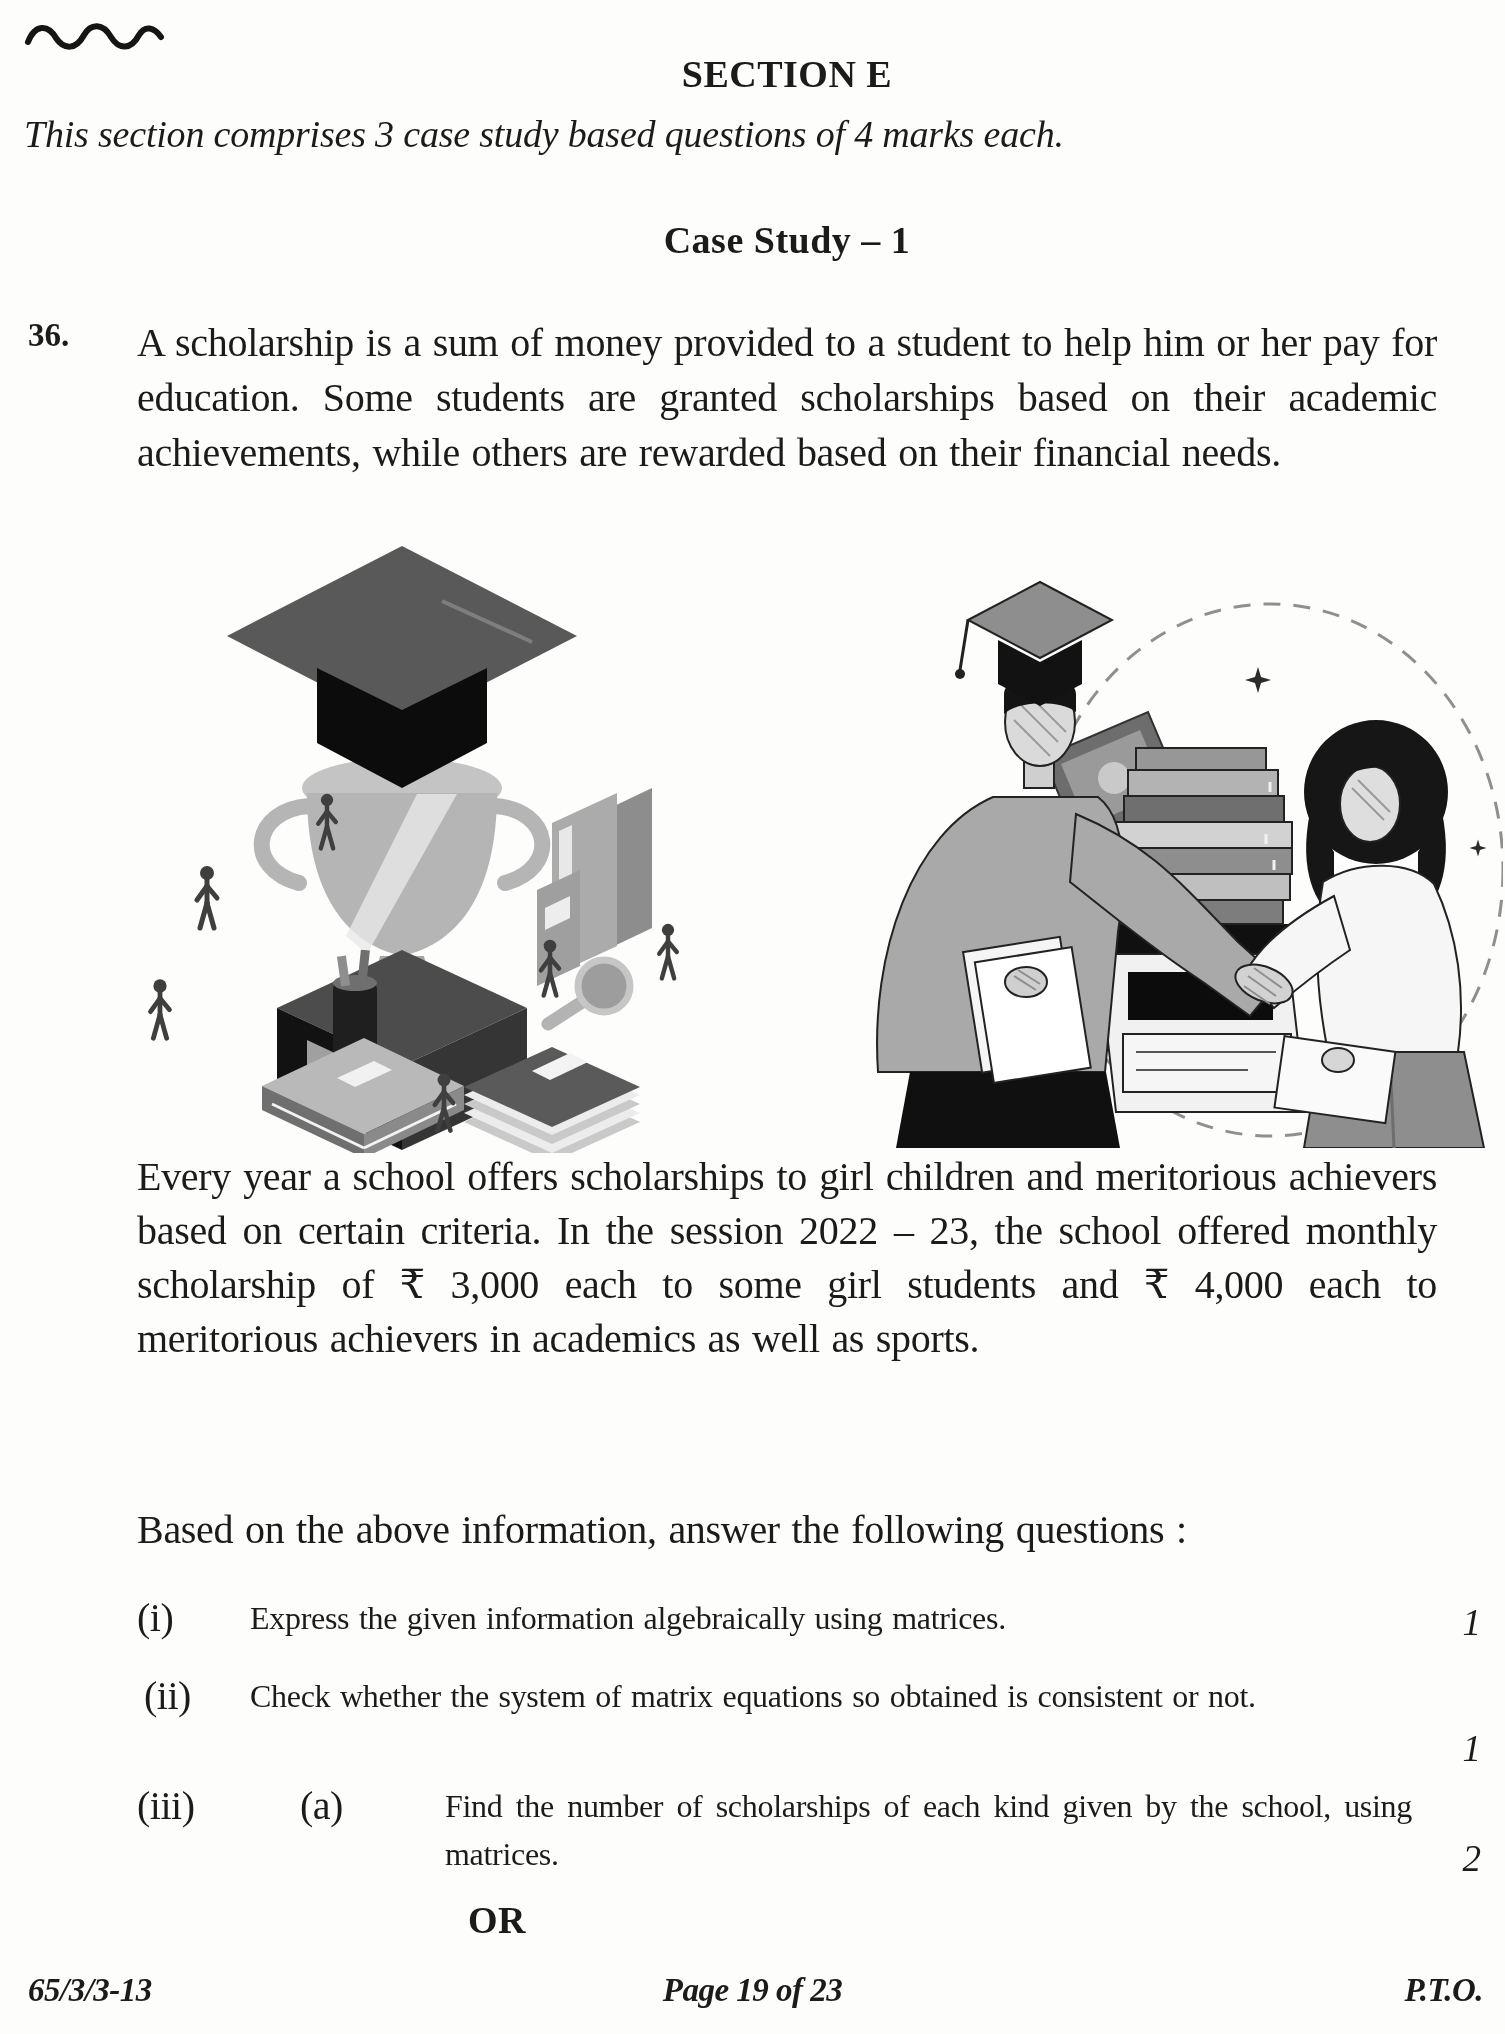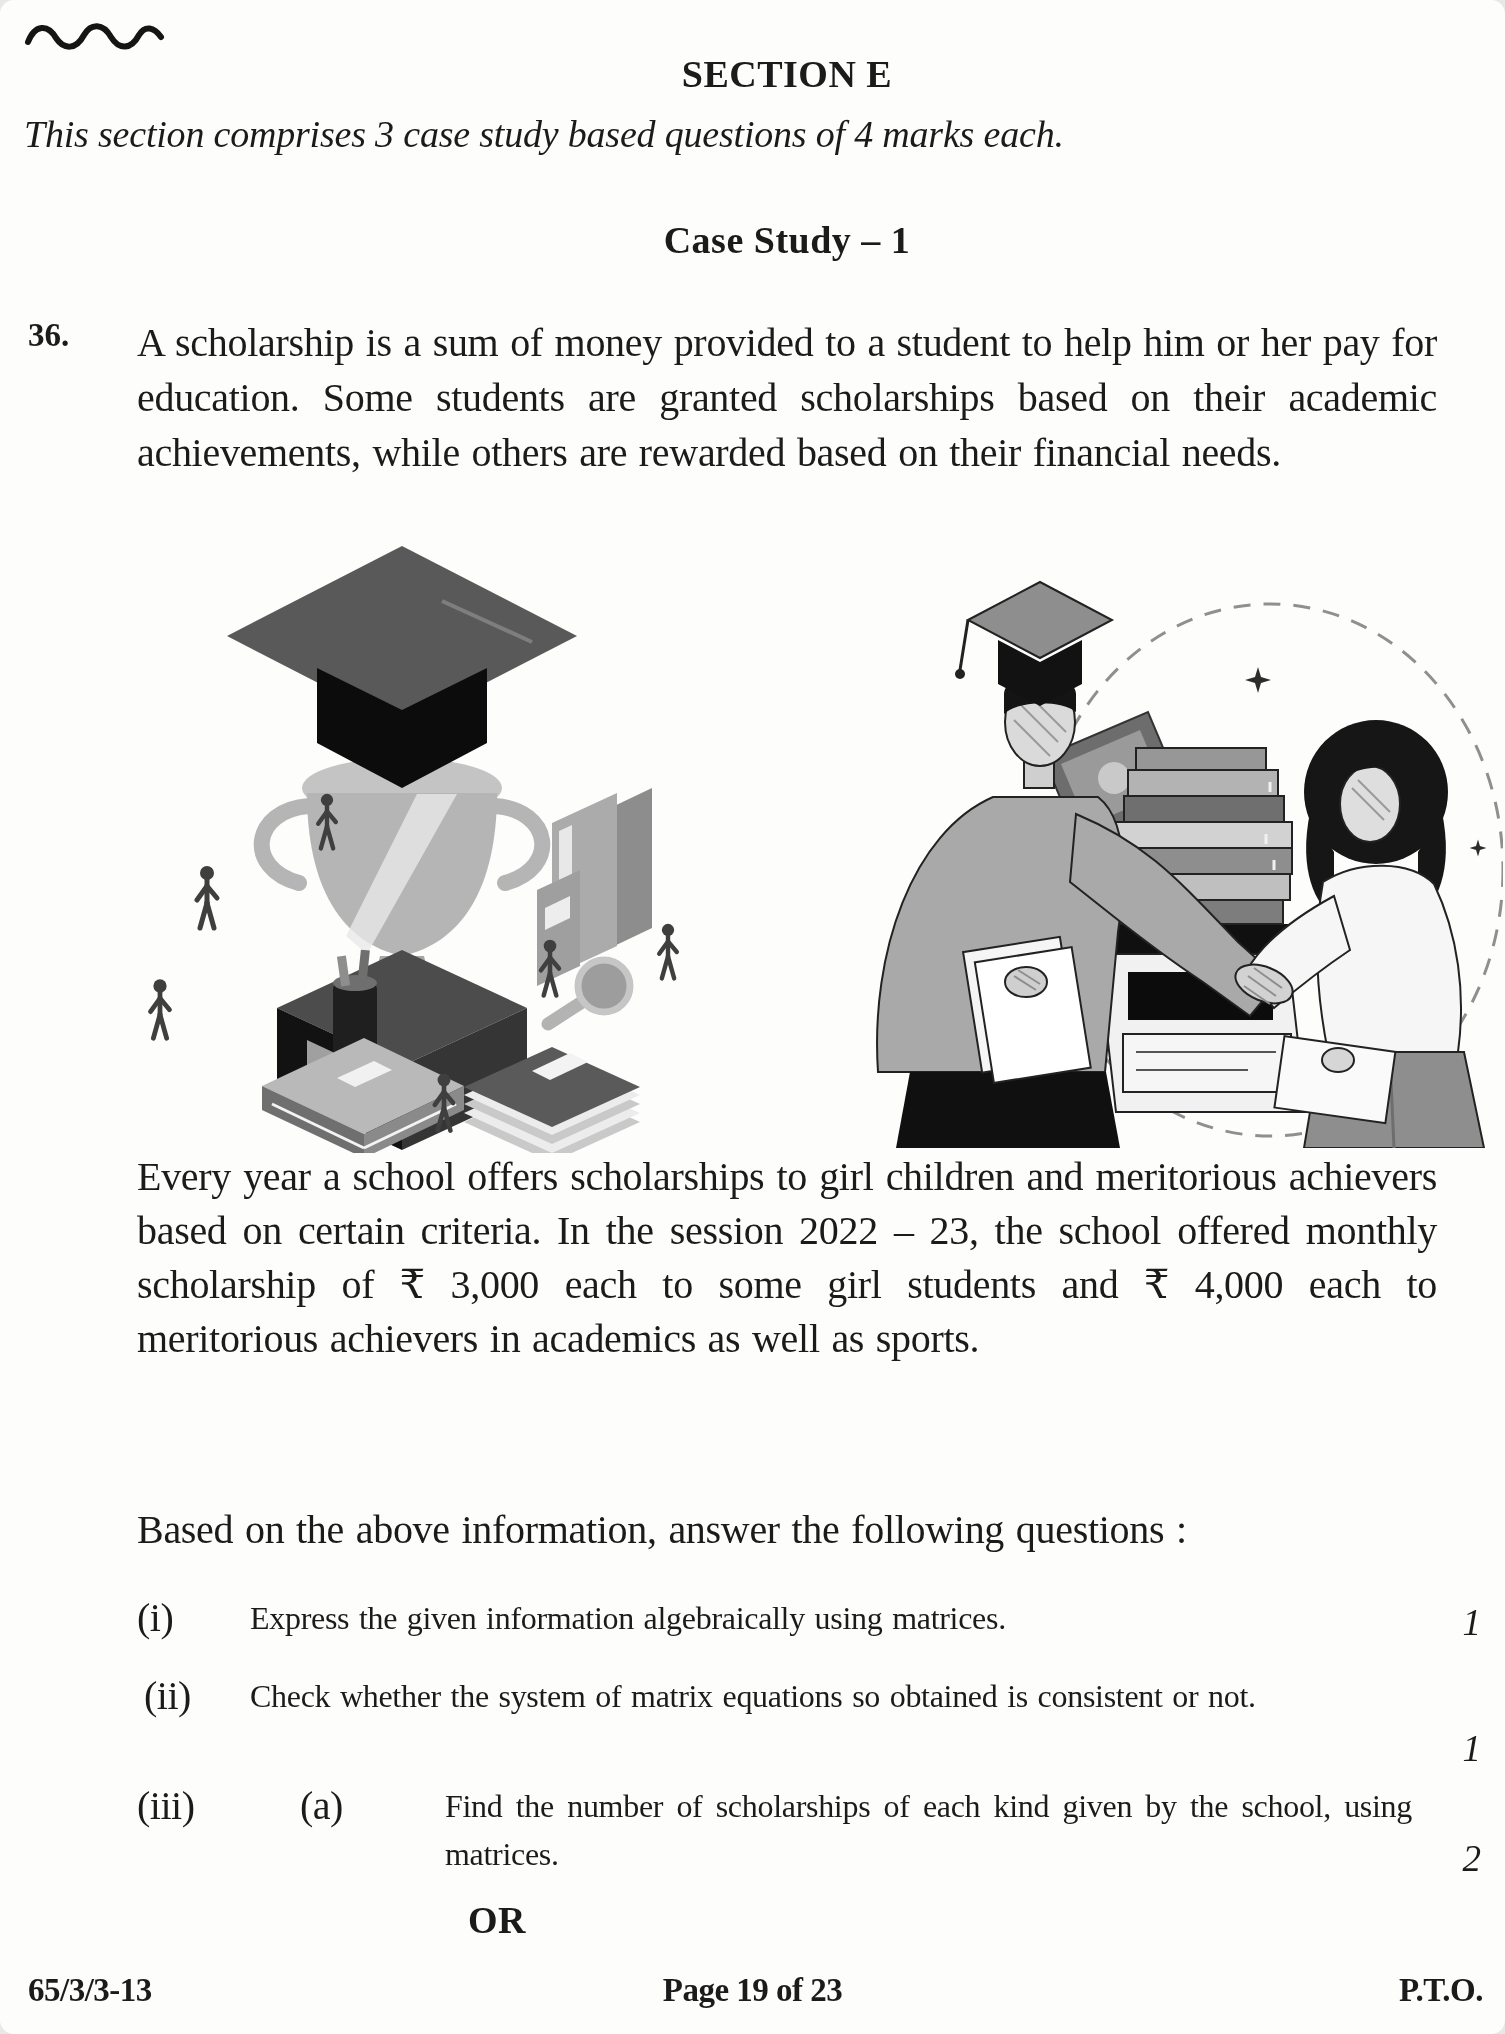--- a/index.html
+++ b/index.html
@@ -4,21 +4,20 @@
 <style>
   html,body{margin:0;padding:0;background:#e8e8e8;}
   .page{
     position:relative;
     width:1505px;height:2034px;
     background:#fdfdfc;
     font-family:"Liberation Serif","DejaVu Serif",serif;
     color:#1b1b1b;
     overflow:hidden;
     margin:0 auto;
-    border-radius:14px;
   }
   .abs{position:absolute;}
   .center{text-align:center;}
   .jpara{
     text-align:justify;
     text-justify:inter-word;
     font-size:40px;
     line-height:55px;
     letter-spacing:-0.3px;
     word-spacing:2px;
@@ -50,20 +49,21 @@
     word-spacing:2px;
   }
   .marks{
     font-size:37px;
     font-style:italic;
     text-align:right;
   }
   .footer-item{
     font-size:33px;
     font-weight:bold;
+    font-style:italic;
     letter-spacing:-0.5px;
   }
   svg{display:block;}
 </style>
 </head>
 <body>
 
 <div class="page">
 
   <svg class="abs" style="left:22px;top:16px;" width="145" height="40" viewBox="0 0 145 40">

